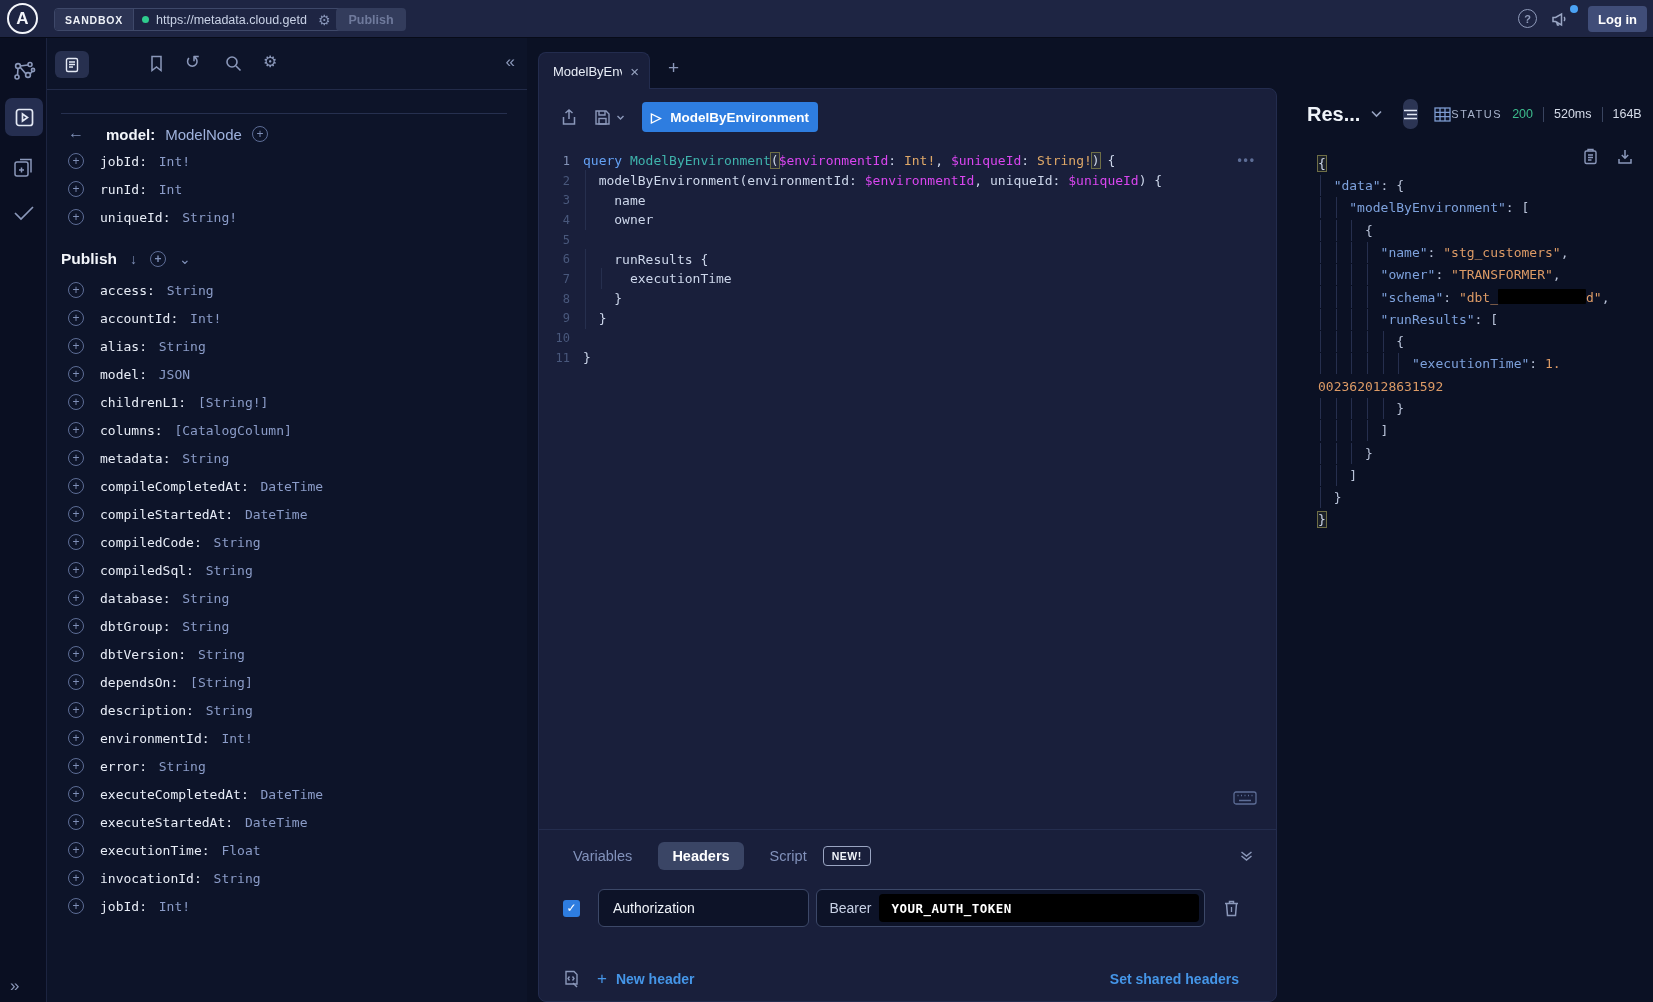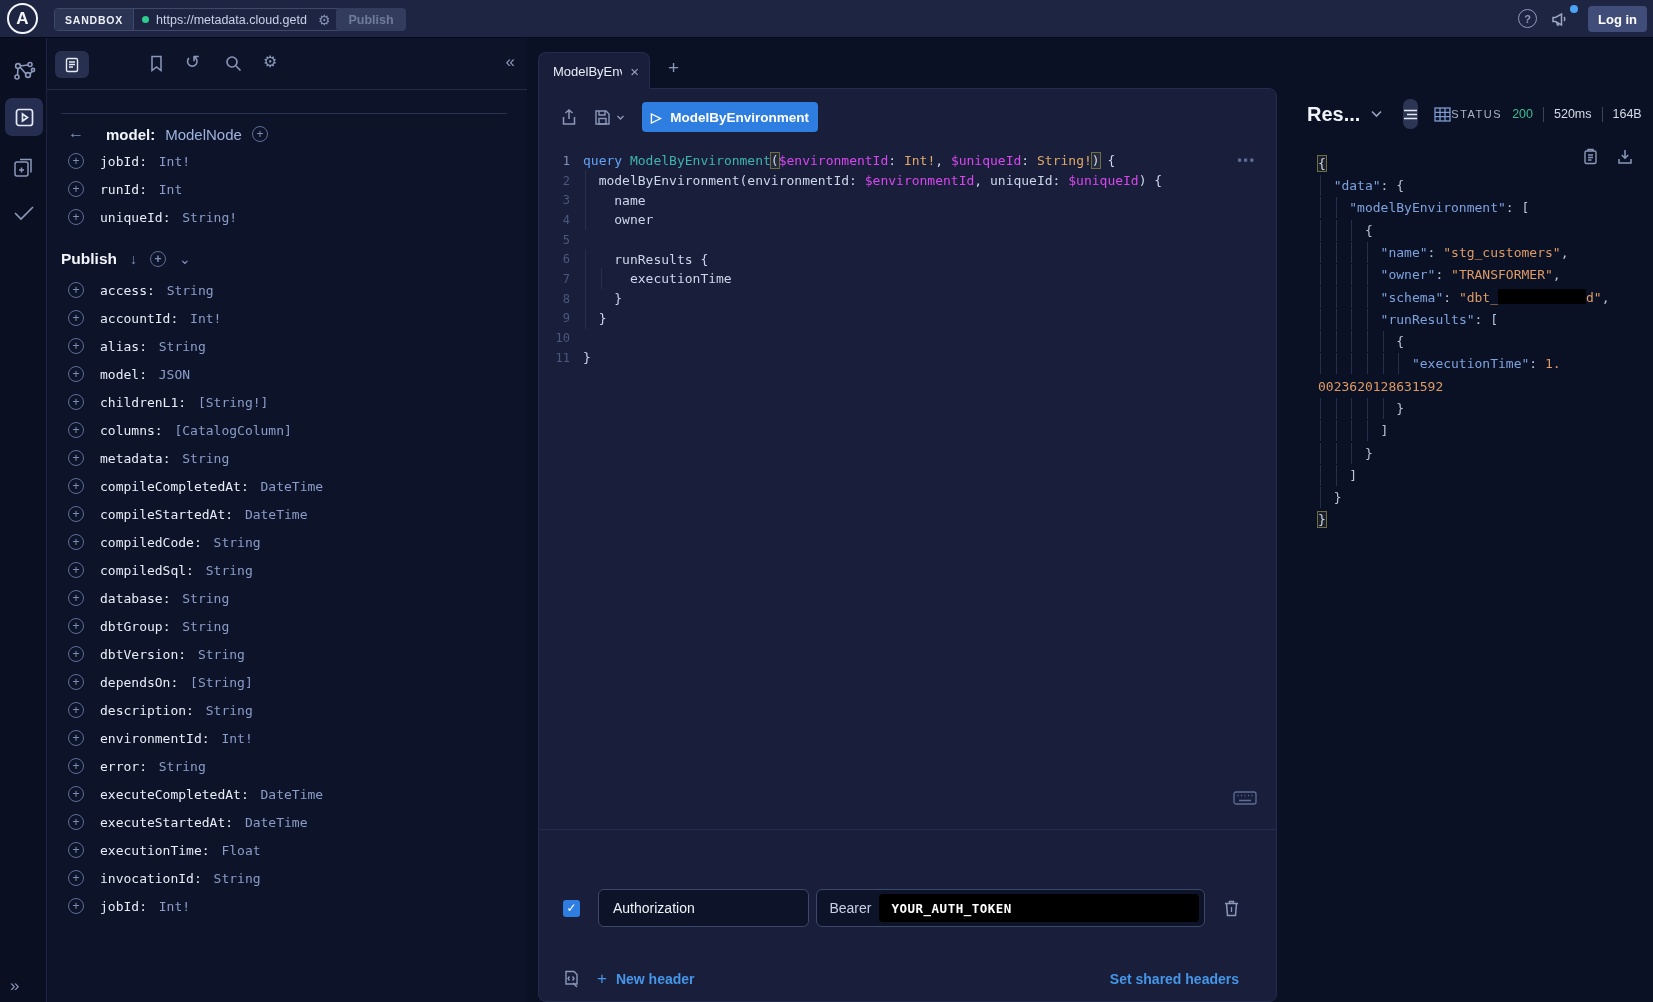--- a/index.html
+++ b/index.html
@@ -460,20 +460,31 @@
 
     <div class="kbdico">
       <svg width="24" height="14" viewBox="0 0 24 14" fill="none" stroke="currentColor" stroke-width="1.3">
         <rect x="1" y="1" width="22" height="12" rx="2"></rect>
         <path d="M4.5 4.5h1M8 4.5h1M11.5 4.5h1M15 4.5h1M18.5 4.5h1M6 9.5h12" stroke-width="1.6"></path>
       </svg>
     </div>
 
     <div class="carddiv"></div>
 
+    <div class="subtabs">
+      <span class="stab">Variables</span>
+      <span class="stab active">Headers</span>
+      <span class="stab">Script</span>
+      <span class="newbadge">NEW!</span>
+      <span class="dblchev">
+        <svg width="15" height="14" viewBox="0 0 15 14" fill="none" stroke="currentColor" stroke-width="1.5">
+          <path d="M2.5 3l5 4 5-4M2.5 7l5 4 5-4"></path>
+        </svg>
+      </span>
+    </div>
 
     <div class="hdrrow">
       <div class="chk">✓</div>
       <div class="nameinput">Authorization</div>
       <div class="valbox">
         <span class="bearer">Bearer</span>
         <span class="tokenchip">YOUR_AUTH_TOKEN</span>
       </div>
       <span class="trash">
         <svg width="17" height="18" viewBox="0 0 17 18" fill="none" stroke="currentColor" stroke-width="1.5">

